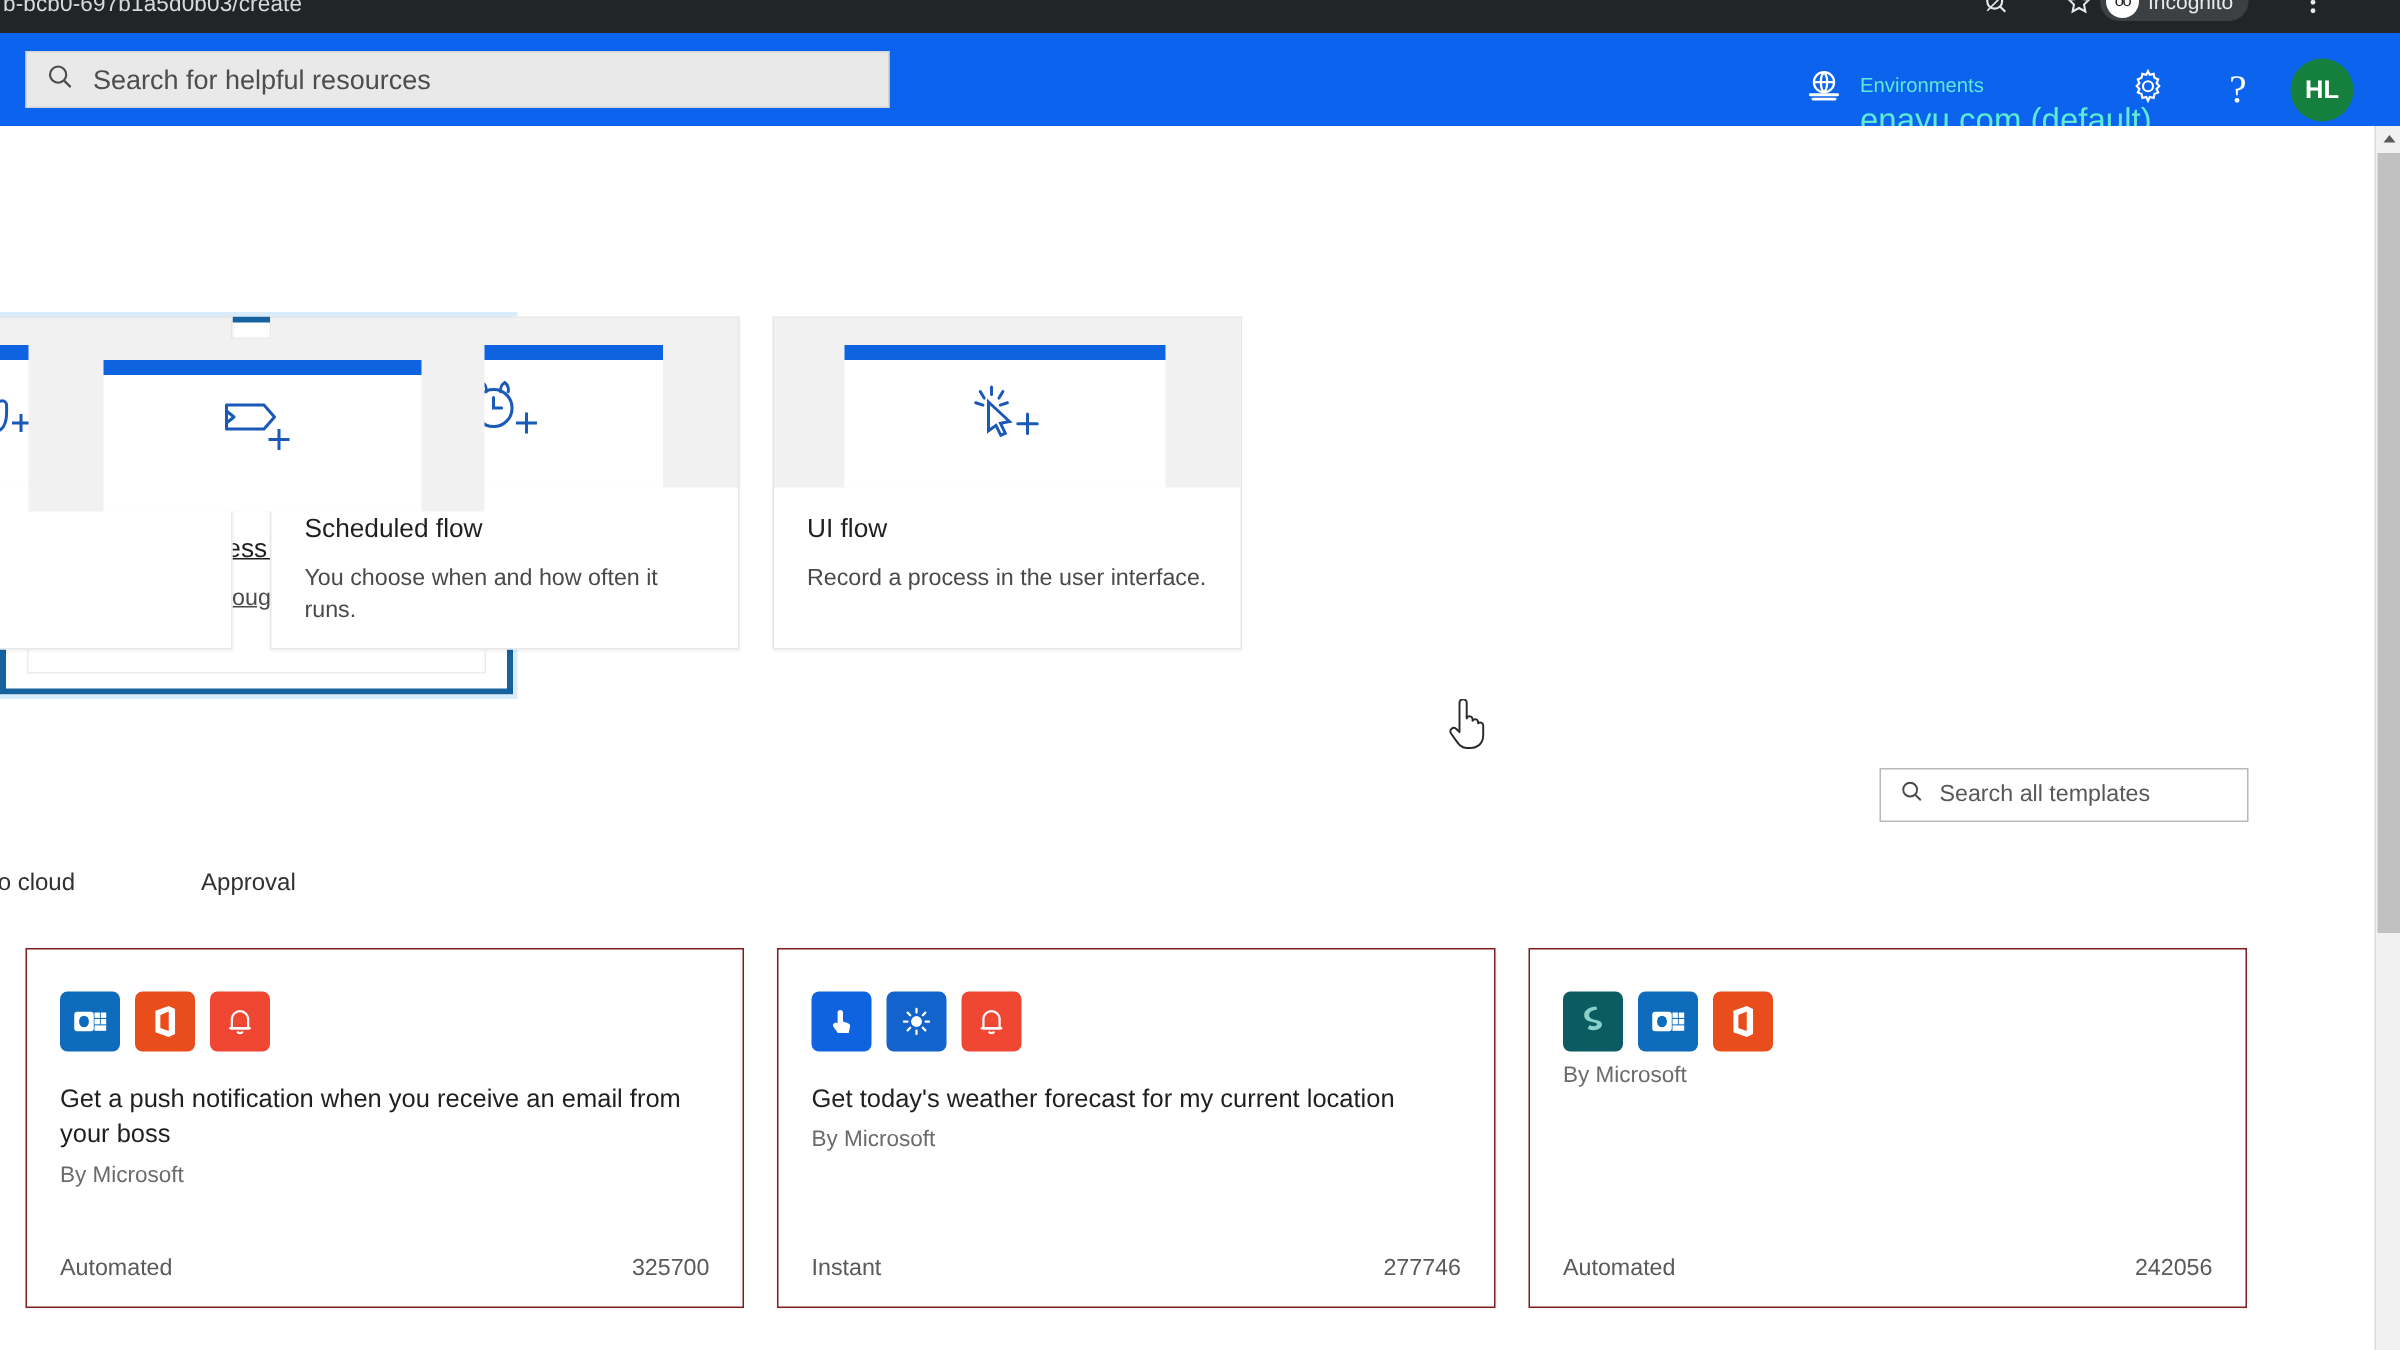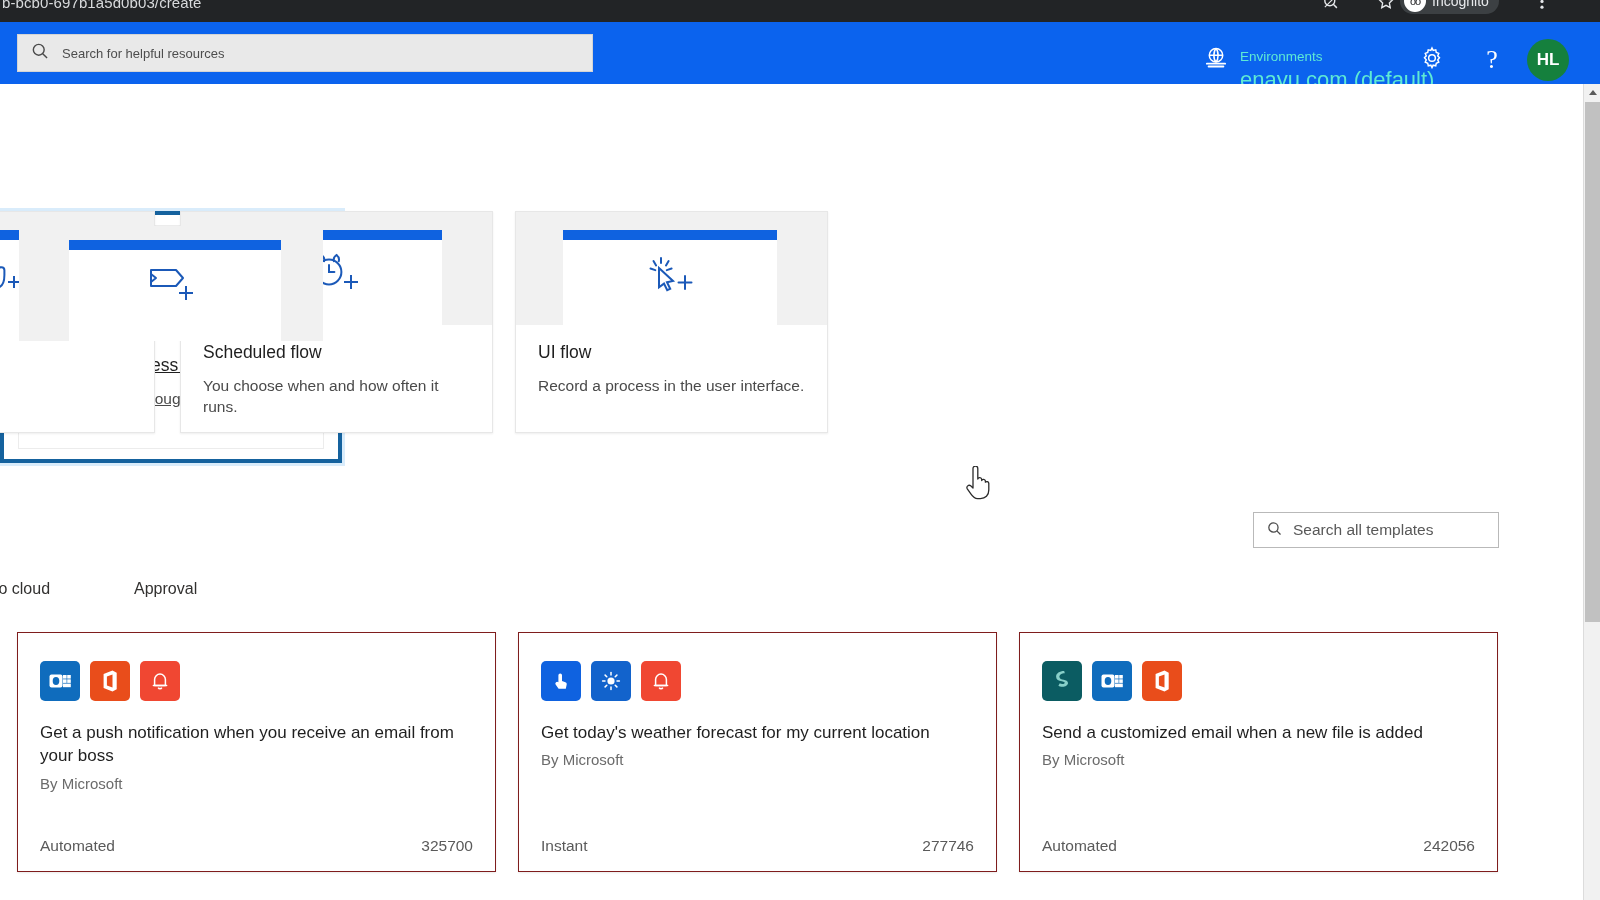--- a/index.html
+++ b/index.html
@@ -60,21 +60,21 @@
     width: 576px; height: 38px;
     background: #e9e9e9;
     border: 1px solid #d4d4d4;
     display: flex; align-items: center;
     padding-left: 12px; gap: 12px;
   }
   #global-search .mag { flex: none; }
   #global-search-input {
     border: 0; outline: 0; background: transparent;
     font-family: "Liberation Sans", sans-serif;
-    font-size: 13px; color: #737373;
+    font-size: 18px; color: #737373;
     width: 500px;
   }
   #global-search-input::placeholder { color: #4d4d4d; opacity: 1; }
 
   #env-globe-icon { position: absolute; left: 1203px; top: 38px; transform: translateY(-50%); }
   #env-block {
     position: absolute; left: 1240px; top: 27px;
     color: #5eead4; line-height: 1.25;
   }
   #env-label { font-size: 13.5px; font-weight: 400; }
@@ -508,21 +508,20 @@
             <rect x="19.2" y="9.3" width="3.6" height="3.6" fill="#ffffff"></rect>
             <rect x="15" y="13.6" width="7.8" height="3.6" fill="#ffffff"></rect>
           </svg>
         </div>
         <div class="tpl-icon" style="background:#e94d1b;">
           <svg width="22" height="24" viewBox="0 0 22 24" fill="#ffffff">
             <path d="M13.5 1.6 L4.6 4.9 v14.2 l8.9 3.3 4.2-2.1 V3.7z M13.5 5.4 v13 l-5.6-2 V7.6z"></path>
           </svg>
         </div>
       </div>
-      <div class="tpl-title">Send a customized email when a new file is added</div>
       <div class="tpl-author">By Microsoft</div>
       <div class="tpl-footer">
         <span>Automated</span>
         <span>242056</span>
       </div>
     </div>
   </div>
 </div>
 
 <div id="scrollbar-track">

